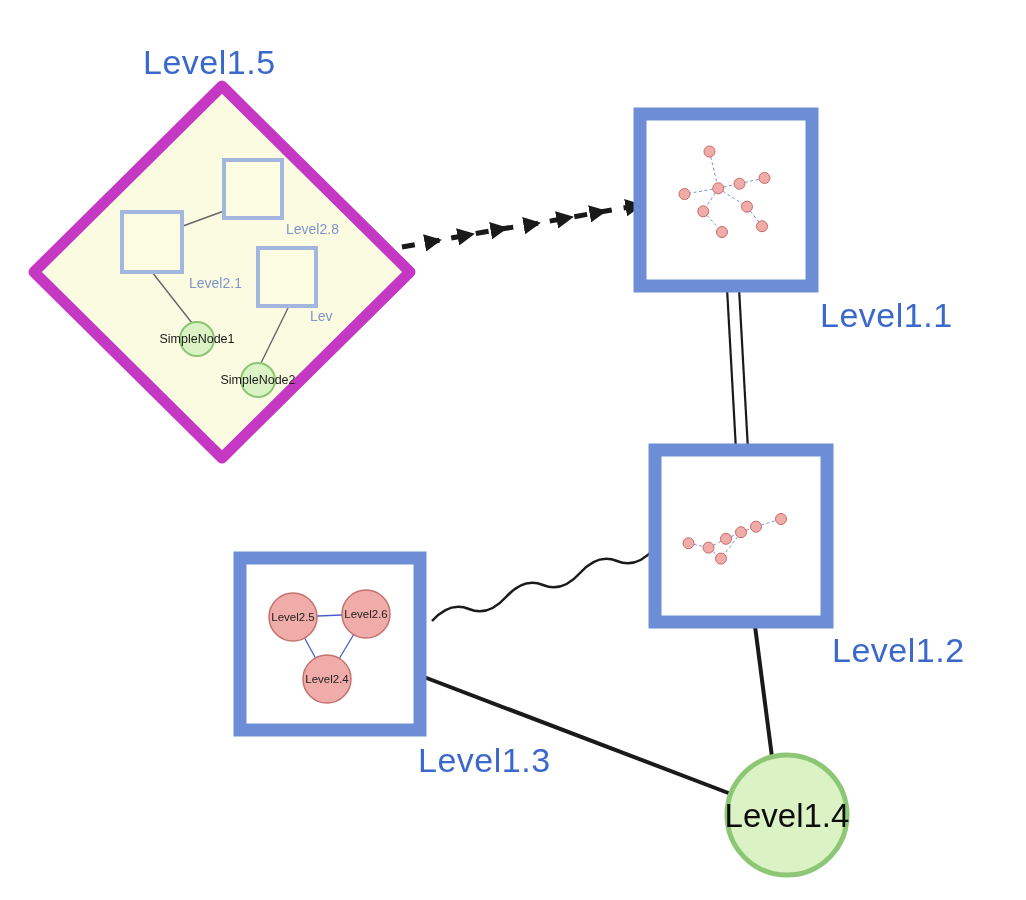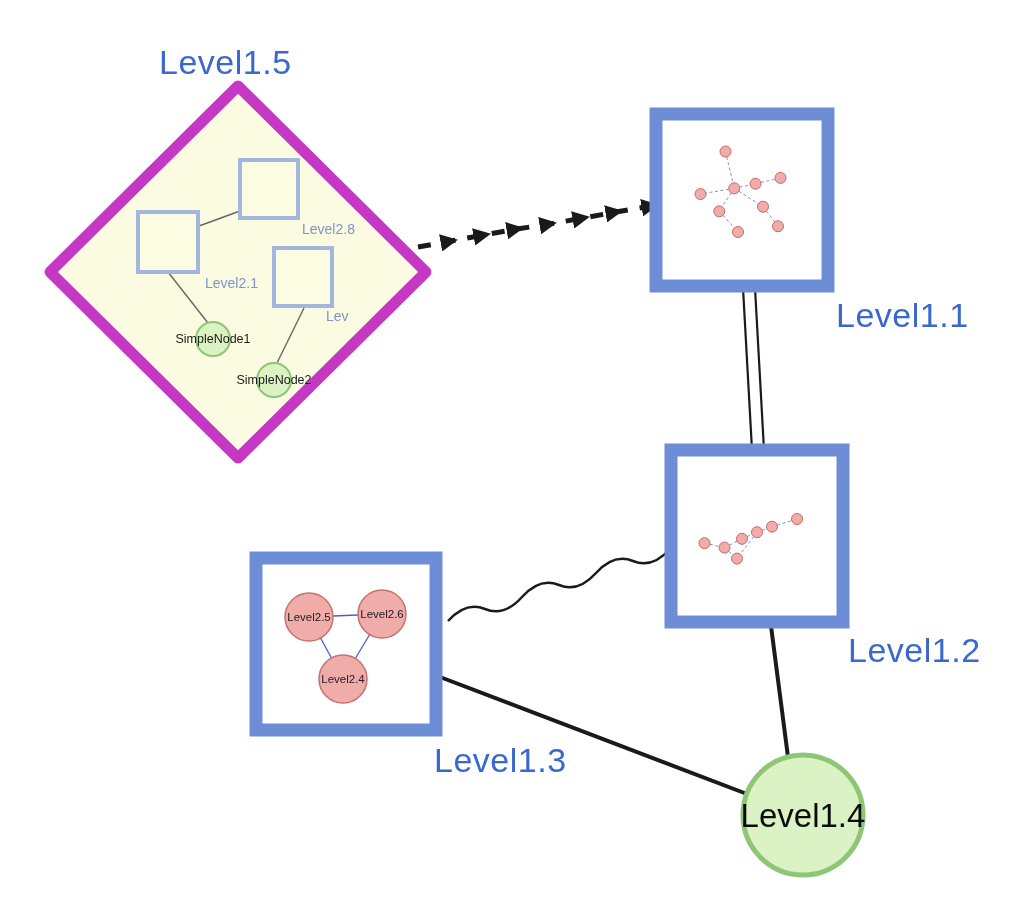--- a/index.html
+++ b/index.html
@@ -9,21 +9,21 @@
     --diamond-magenta:#c438c4;
     --diamond-fill:#fafbe0;
     --green-fill:#dbf2c4;
     --green-border:#8dc776;
     --pink-fill:#efaca9;
     --pink-border:#c4736e;
     --mini-edge-blue:#8090d8;
     --edge-black:#1a1a1a;
   }
   html,body{margin:0;padding:0;background:#ffffff;}
-  .stage{width:816px;height:900px;position:relative;font-family:"Liberation Sans",sans-serif;padding-left:16px;}
+  .stage{width:816px;height:900px;position:relative;font-family:"Liberation Sans",sans-serif;}
   svg{display:block;}
   .big-label{font-family:"Liberation Sans",sans-serif;font-size:34px;font-weight:500;fill:var(--label-blue);letter-spacing:.5px;}
   .black-label{font-family:"Liberation Sans",sans-serif;font-size:33px;font-weight:400;fill:#0c0c0c;}
   .inner-label{font-family:"Liberation Sans",sans-serif;font-size:14px;fill:#8094c9;}
   .simple-label{font-family:"Liberation Sans",sans-serif;font-size:12.5px;fill:#1a1a1a;}
   .tri-label{font-family:"Liberation Sans",sans-serif;font-size:11.5px;fill:#222;}
   .diamond{fill:var(--diamond-fill);stroke:var(--diamond-magenta);stroke-width:11;stroke-linejoin:round;}
   .group-box{fill:#ffffff;stroke:var(--node-border-blue);stroke-width:13;}
   .inner-square{fill:#fbfce2;stroke:var(--inner-border-blue);stroke-width:4;}
   .green-node{fill:var(--green-fill);stroke:var(--green-border);stroke-width:2;}

